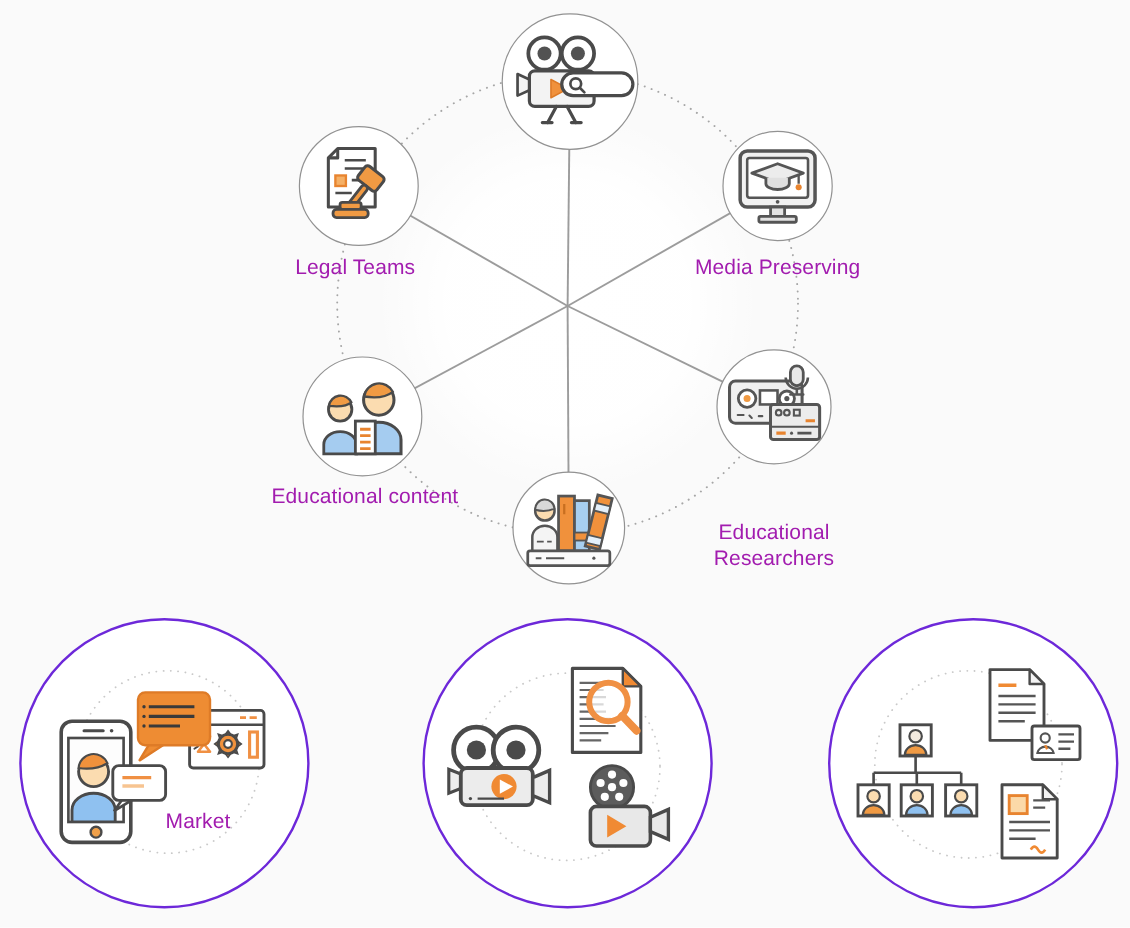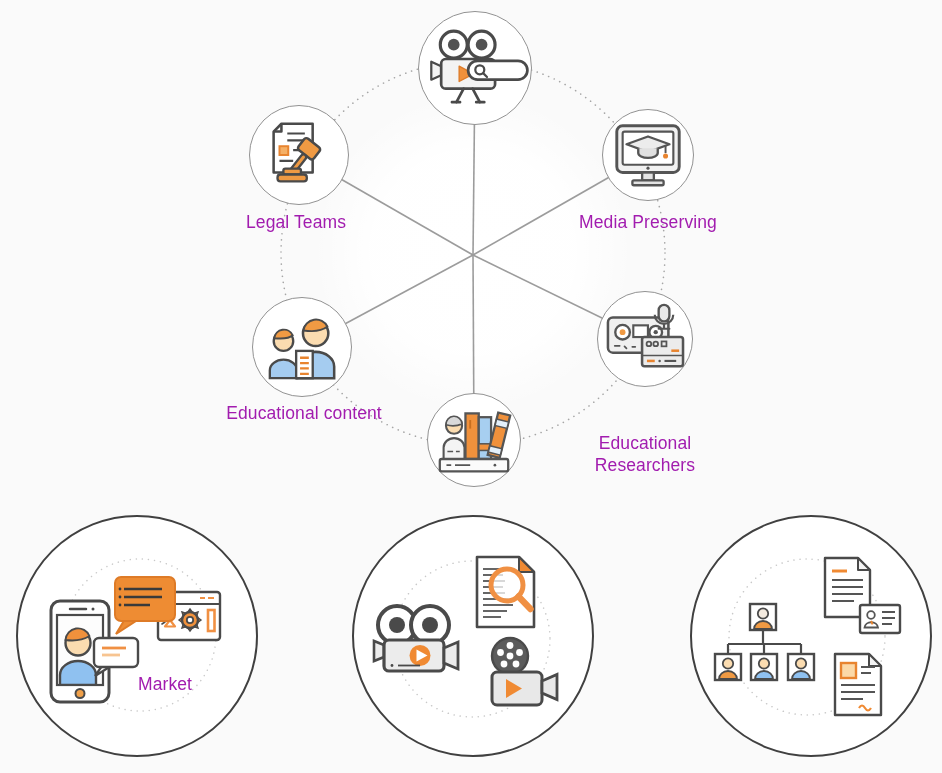--- a/index.html
+++ b/index.html
@@ -9,21 +9,21 @@
     font-family:"Liberation Sans", sans-serif;
   }
   .wires { position:absolute; left:0; top:0; }
   .node {
     position:absolute; background:#fff;
     border:1.6px solid #929292; border-radius:50%;
     box-sizing:border-box;
     display:flex; align-items:center; justify-content:center;
     overflow:visible;
   }
-  .node.big { border:2px solid #404040; }
+  .node.big { border:2px solid #6d28d9; }
   .label {
     position:absolute; color:#a21caf;
     font-size:17.5px; line-height:21.5px; font-weight:500;
     text-align:center; letter-spacing:0.1px; white-space:nowrap;
   }
   .avi-wrap { position:absolute; left:388px; top:158px; width:158px; height:212px; }
   svg { display:block; }
 </style>
 </head>
 <body>

